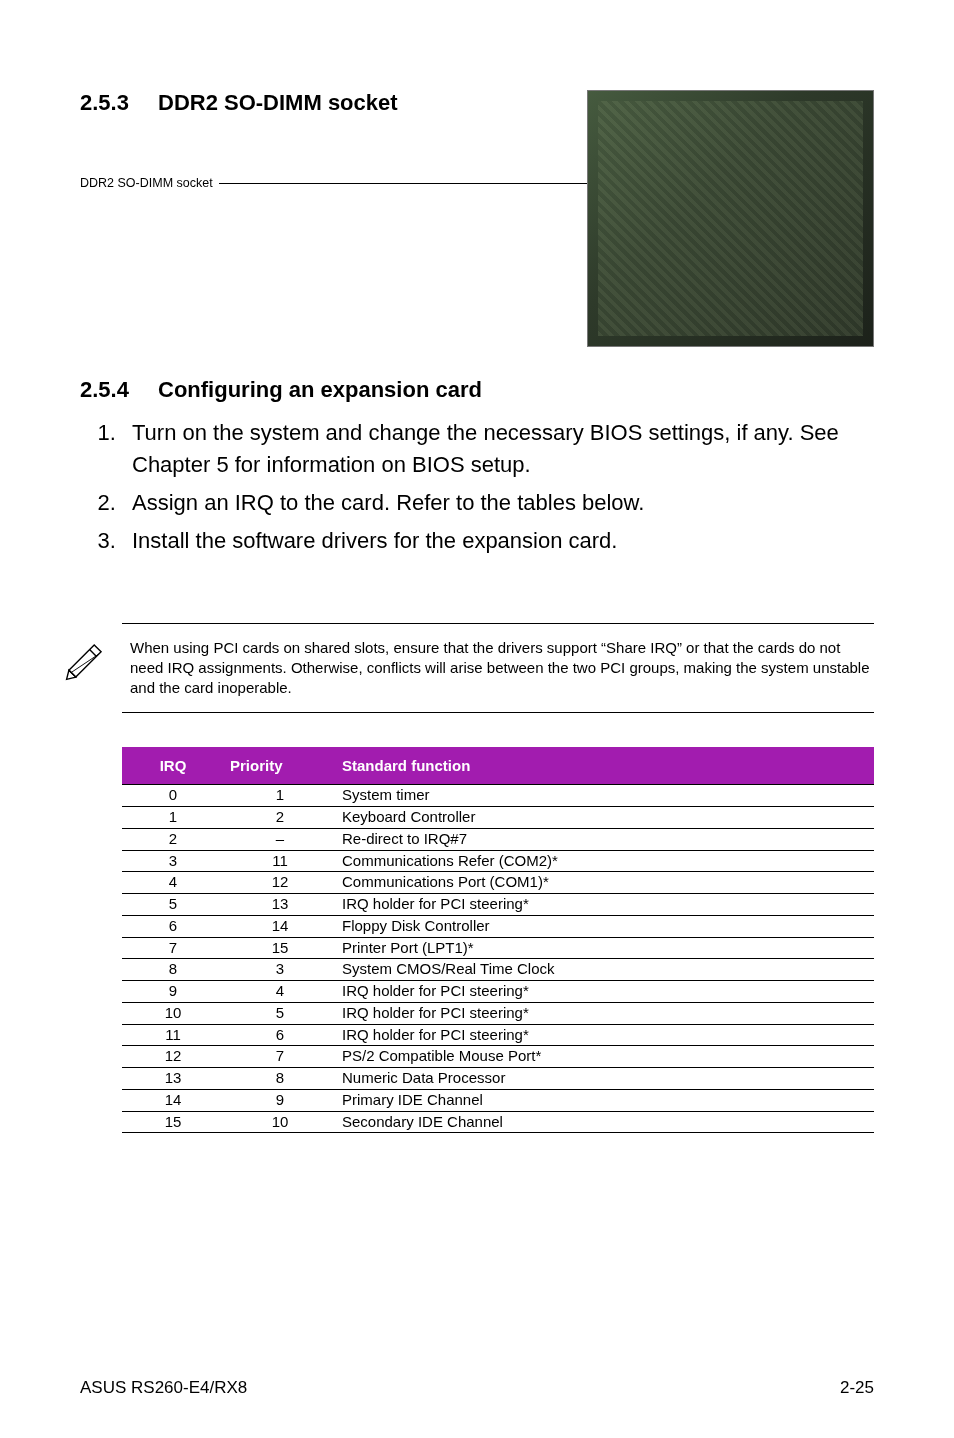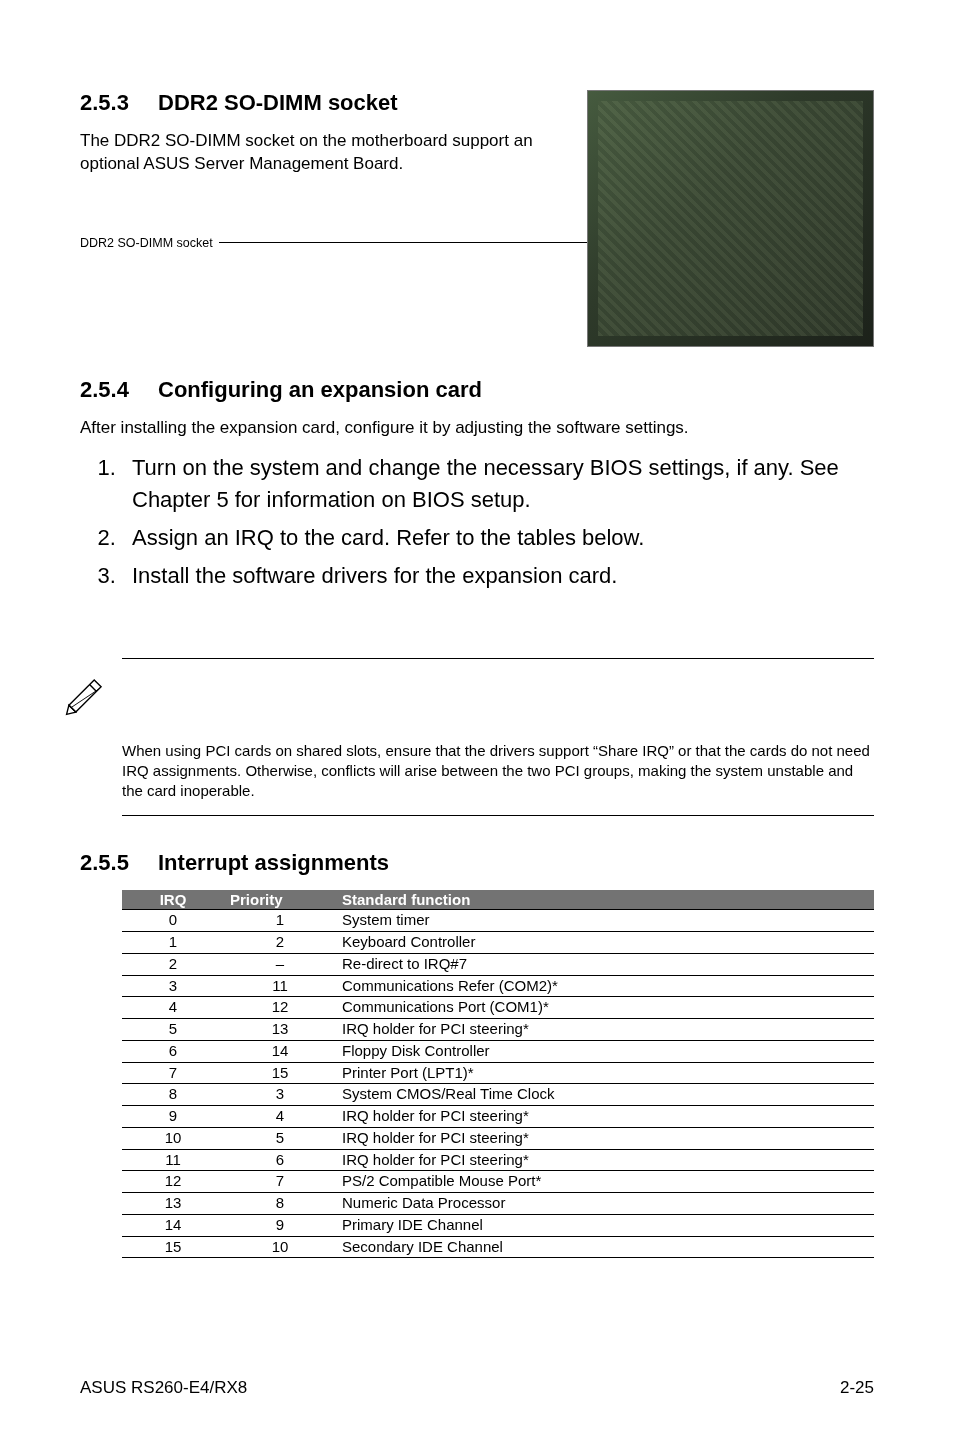--- a/index.html
+++ b/index.html
@@ -83,45 +83,44 @@
     margin-bottom: 6px;
   }
   .note-box {
     border-top: 1px solid #000;
     border-bottom: 1px solid #000;
     padding: 14px 0 14px 0;
     display: flex;
     align-items: flex-start;
     gap: 22px;
     margin: 30px 0 34px 42px;
-    flex-direction: column;
   }
   .note-icon {
     width: 46px;
     height: 46px;
     flex-shrink: 0;
     margin-left:-60px;
   }
   .note-text {
     font-size: 15px;
     line-height: 1.35;
   }
   table.irq {
     border-collapse: collapse;
     width: 100%;
     margin: 0 0 16px 42px;
     width: calc(100% - 42px);
     font-size: 15px;
   }
   table.irq thead th {
-    background: #737373;
+    background: #a21caf;
     color: #fff;
     font-weight: bold;
     text-align: left;
-    padding: 1px 6px;
+    padding: 10px 6px;
     border-bottom: 1px solid #000;
   }
   table.irq thead th:nth-child(1){ width:90px; text-align:center;}
   table.irq thead th:nth-child(2){ width:100px; text-align:left;}
   table.irq tbody td {
     border-bottom: 1px solid #000;
     padding: 1px 6px;
     line-height: 1.25;
   }
   table.irq tbody td:nth-child(1),
@@ -141,52 +140,47 @@
 </head>
 <body>
 
 <div class="page">
 
   <div class="section-253">
     <div class="left-253">
       <h2 class="sec-head">
         <span class="num">2.5.3</span><span>DDR2 SO-DIMM socket</span>
       </h2>
-      <p class="body">The DDR2 SO-DIMM socket on the motherboard support an optional ASUS Server Management Board.</p>
       <div class="caption-row">
         <span>DDR2 SO-DIMM socket</span>
         <span class="caption-line"></span>
       </div>
     </div>
     <div class="photo"></div>
   </div>
 
   <h2 class="sec-head">
     <span class="num">2.5.4</span><span>Configuring an expansion card</span>
   </h2>
-  <p class="body">After installing the expansion card, configure it by adjusting the software settings.</p>
   <ol class="steps">
     <li>Turn on the system and change the necessary BIOS settings, if any. See Chapter 5 for information on BIOS setup.</li>
     <li>Assign an IRQ to the card. Refer to the tables below.</li>
     <li>Install the software drivers for the expansion card.</li>
   </ol>
 
   <div class="note-box">
     <svg class="note-icon" viewBox="0 0 100 100">
       <path d="M15 70 L70 15 L85 30 L30 85 Z" fill="none" stroke="#000" stroke-width="3"></path>
       <path d="M15 70 L10 90 L30 85 Z" fill="none" stroke="#000" stroke-width="3"></path>
       <line x1="60" y1="25" x2="75" y2="40" stroke="#000" stroke-width="3"></line>
       <path d="M20 75 Q50 55 80 35" fill="none" stroke="#000" stroke-width="2"></path>
     </svg>
     <div class="note-text">When using PCI cards on shared slots, ensure that the drivers support “Share IRQ” or that the cards do not need IRQ assignments. Otherwise, conflicts will arise between the two PCI groups, making the system unstable and the card inoperable.</div>
   </div>
 
-  <h2 class="sec-head">
-    <span class="num">2.5.5</span><span>Interrupt assignments</span>
-  </h2>
 
   <table class="irq">
     <thead>
       <tr>
         <th>IRQ</th>
         <th>Priority</th>
         <th>Standard function</th>
       </tr>
     </thead>
     <tbody>

